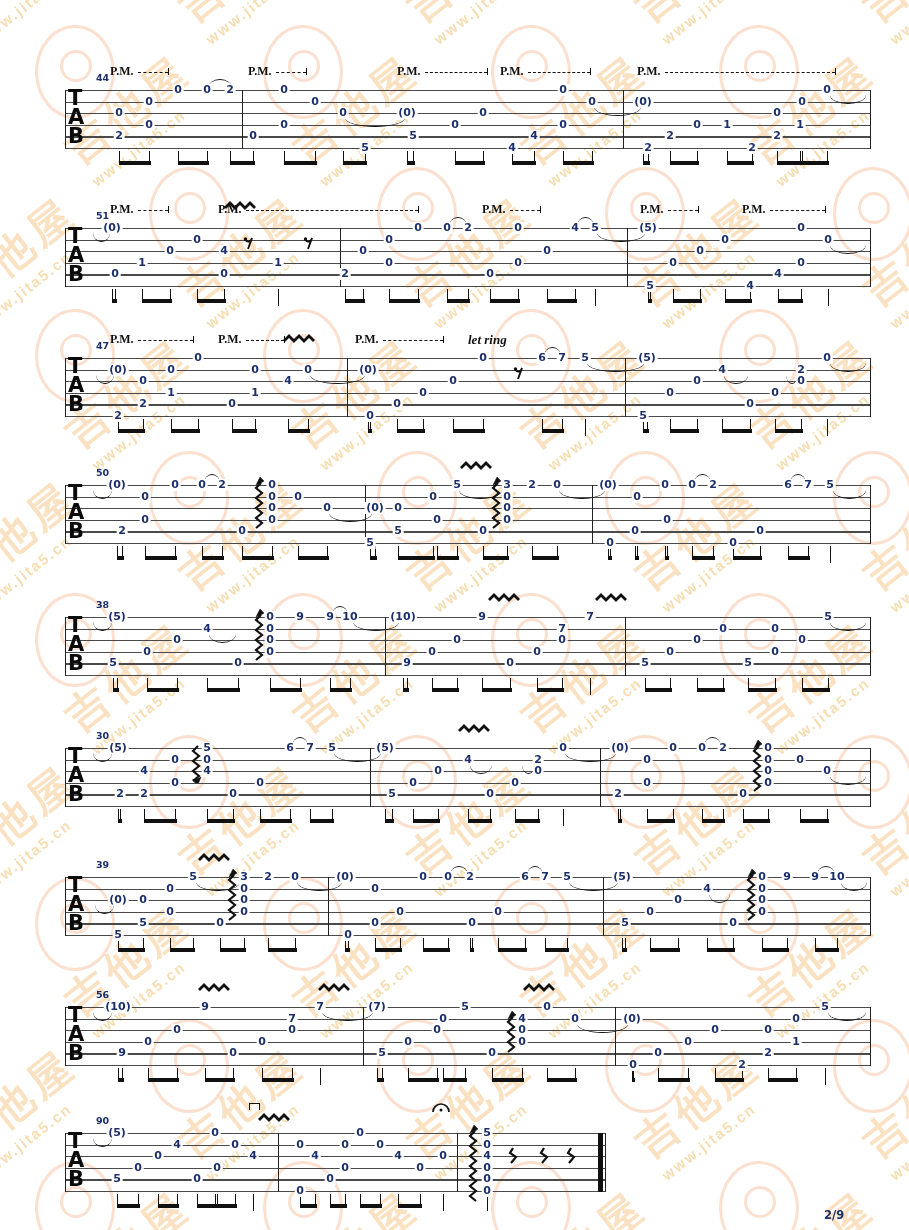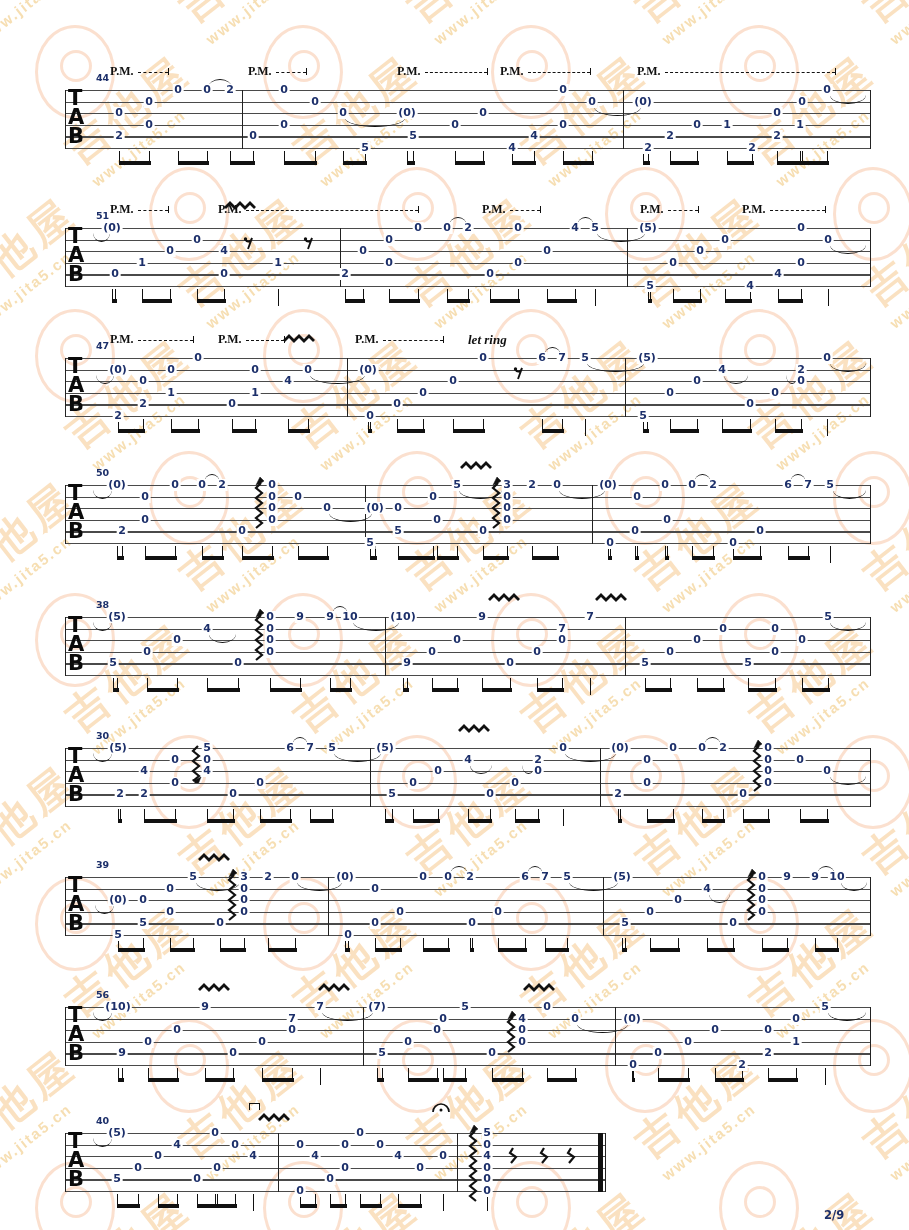--- a/index.html
+++ b/index.html
@@ -1197,21 +1197,21 @@
       <div class="sline" style="left: 65px; width: 540px; top: 1179.4px;"></div>
       <div class="sline" style="left: 65px; width: 540px; top: 1191px;"></div>
       <div class="barline" style="left: 65px; top: 1133px; height: 59px;"></div>
       <div class="barline" style="left: 605px; top: 1133px; height: 59px;"></div>
       <div class="barline" style="left: 278px; top: 1133px; height: 59px;"></div>
       <div class="barline" style="left: 457px; top: 1133px; height: 59px;"></div>
       <div class="thickbar" style="left: 598px; top: 1133px; height: 59px;"></div>
       <div class="clef" style="left: 68px; top: 1132px;">T</div>
       <div class="clef" style="left: 68px; top: 1151px;">A</div>
       <div class="clef" style="left: 68px; top: 1170px;">B</div>
-      <div class="mnum" style="left: 96px; top: 1115px;">40</div>
+      <div class="mnum" style="left: 96px; top: 1115px;">90</div>
       <div class="stem" style="left: 117px; top: 1194px; height: 14px;"></div>
       <div class="stem" style="left: 138px; top: 1194px; height: 14px;"></div>
       <div class="beam" style="left: 116.5px; width: 23px; top: 1204px;"></div>
       <div class="stem" style="left: 158px; top: 1194px; height: 14px;"></div>
       <div class="stem" style="left: 177px; top: 1194px; height: 14px;"></div>
       <div class="beam" style="left: 157.5px; width: 21px; top: 1204px;"></div>
       <div class="stem" style="left: 197px; top: 1194px; height: 14px;"></div>
       <div class="stem" style="left: 215px; top: 1194px; height: 14px;"></div>
       <div class="beam" style="left: 196.5px; width: 20px; top: 1204px;"></div>
       <div class="stem" style="left: 217px; top: 1194px; height: 14px;"></div>

